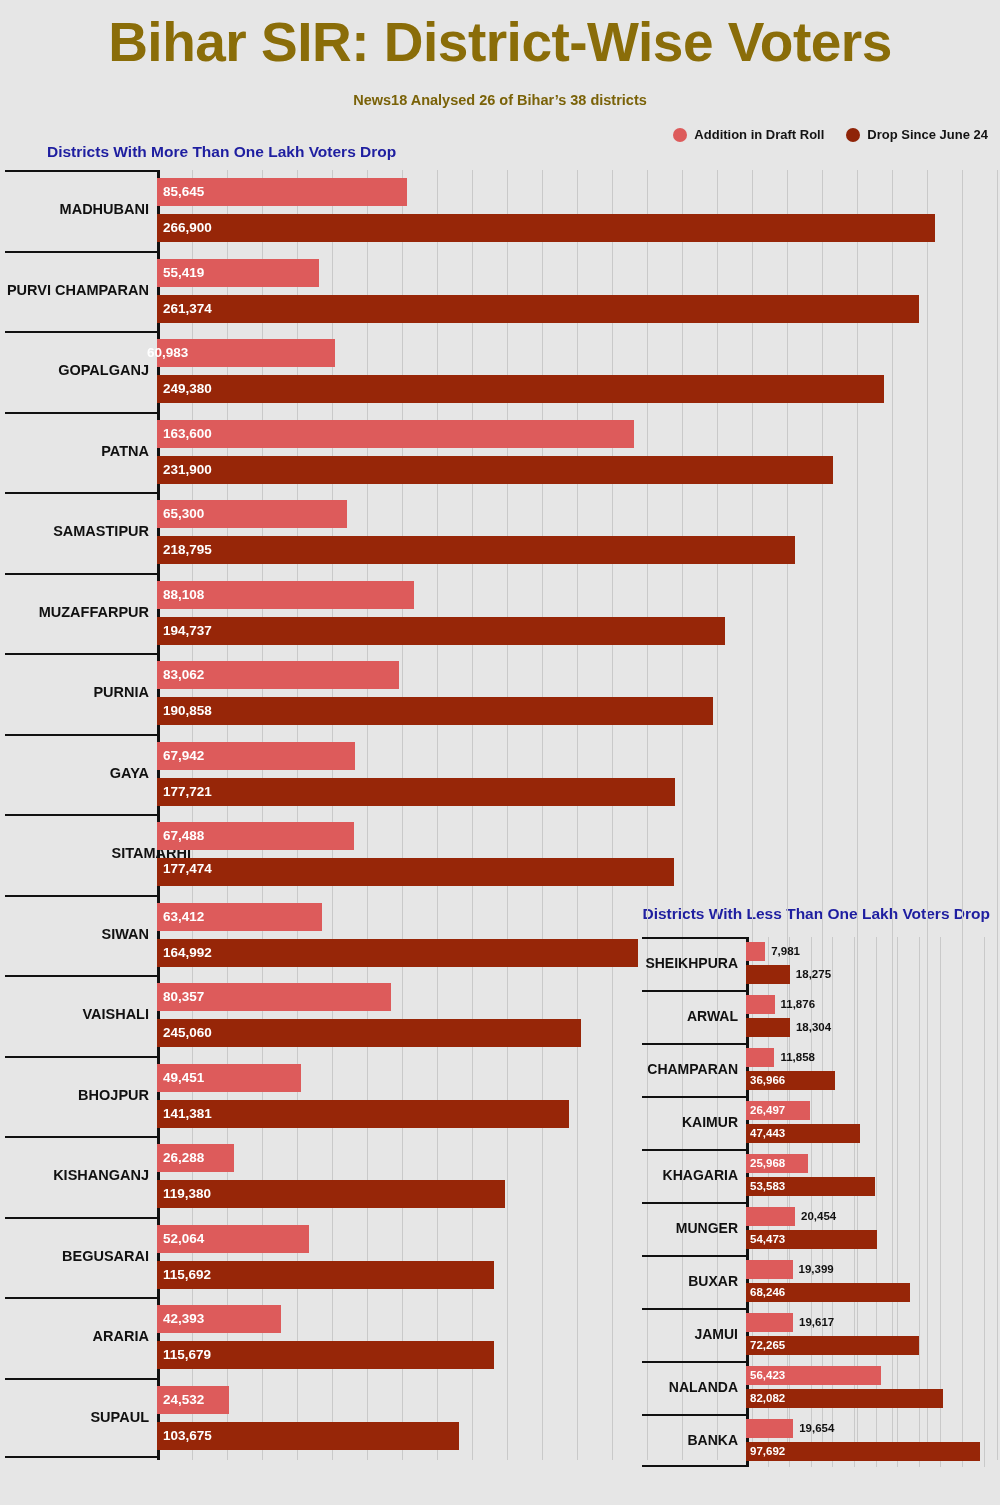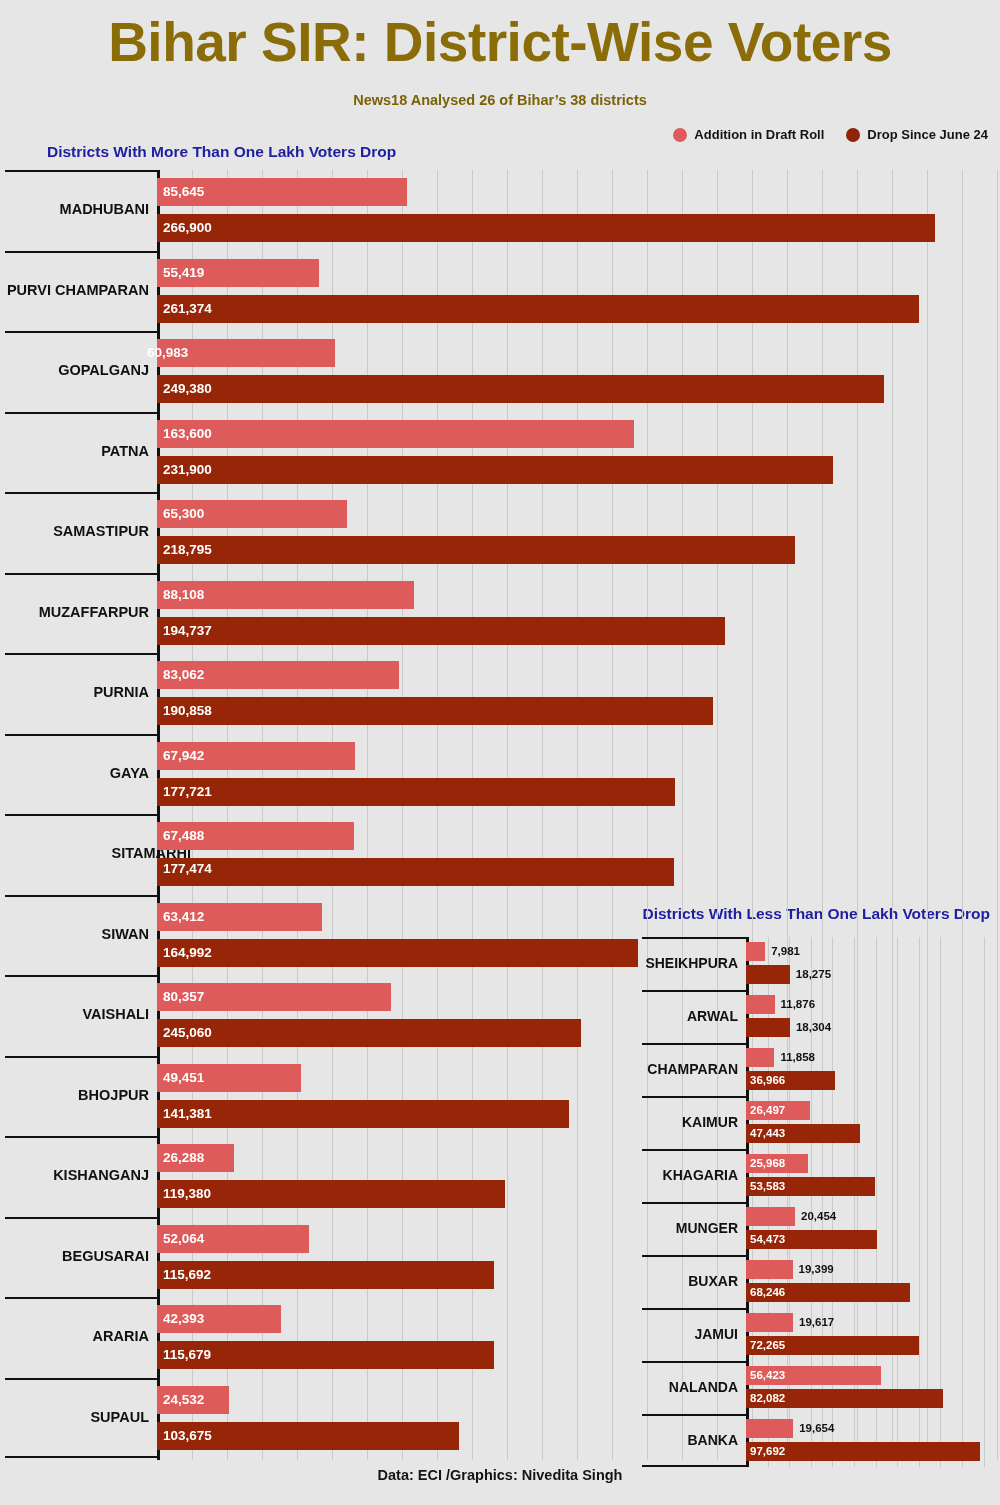--- a/index.html
+++ b/index.html
@@ -452,15 +452,14 @@
           <div class="row-sep last" style="left: 0px; width: 104px;"></div>
           <div class="cat-label" style="right: 262px; top: 17.82px;">BANKA</div>
           <div class="bar pink" style="background: rgb(221, 91, 91); left: 104px; width: 47.1696px; height: 19px; top: 5px;"></div>
           <div class="bar-val outside" style="left: 157.17px; top: 8.75px;">19,654</div>
           <div class="bar dark" style="background: rgb(151, 38, 8); left: 104px; width: 234.461px; height: 19px; top: 28px;"></div>
           <div class="bar-val" style="left: 108px; top: 31.75px;">97,692</div>
         </div>
       </div>
   </div>
 
-  <div class="footer">Data: ECI /Graphics: Nivedita Singh</div>
 
 </div>
 
 </body></html>

